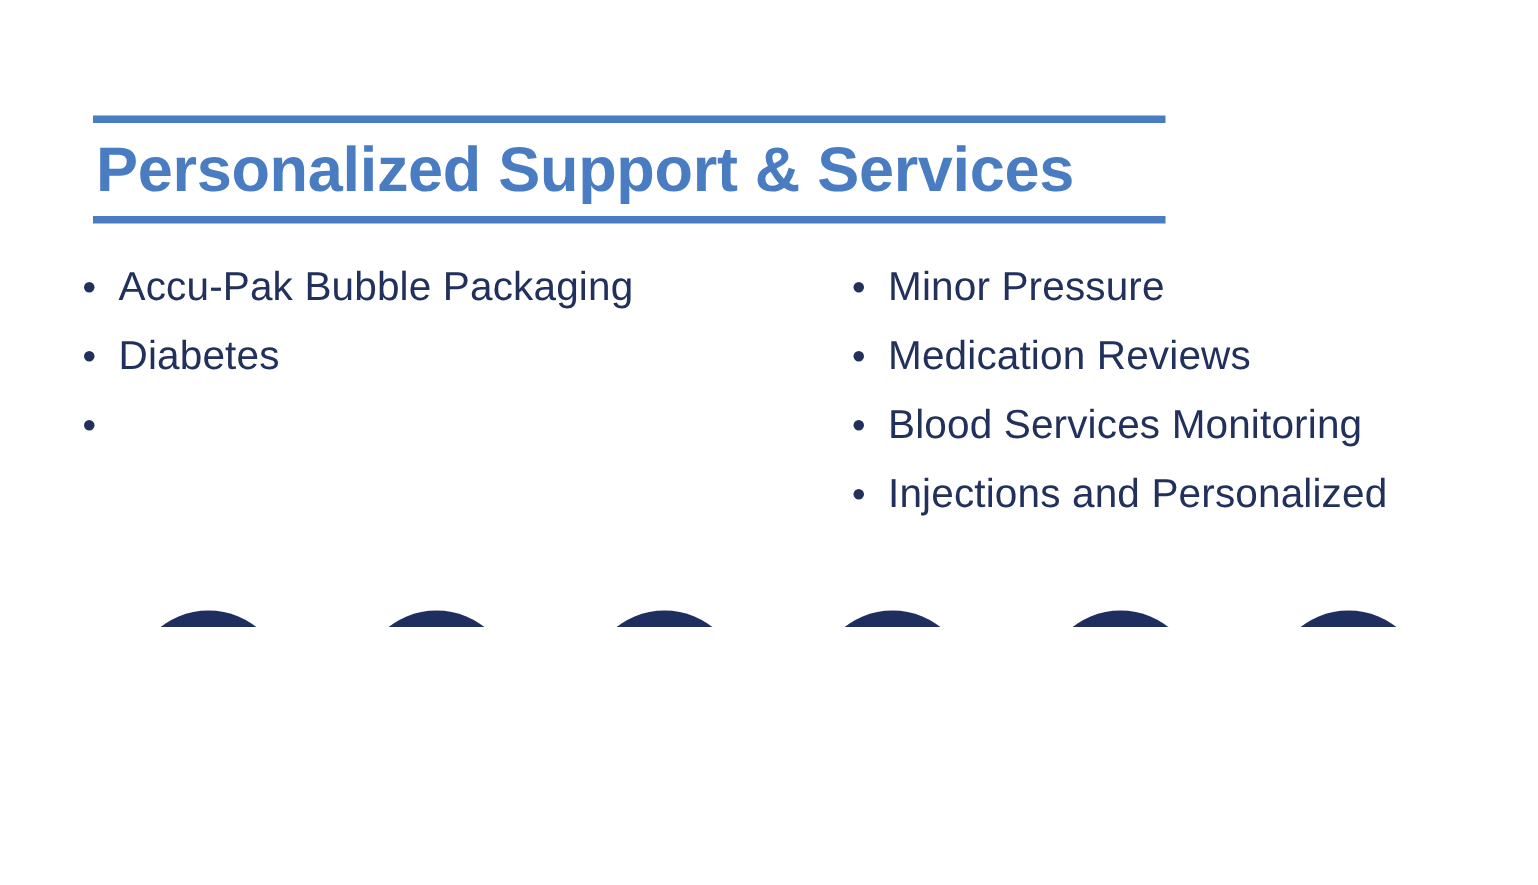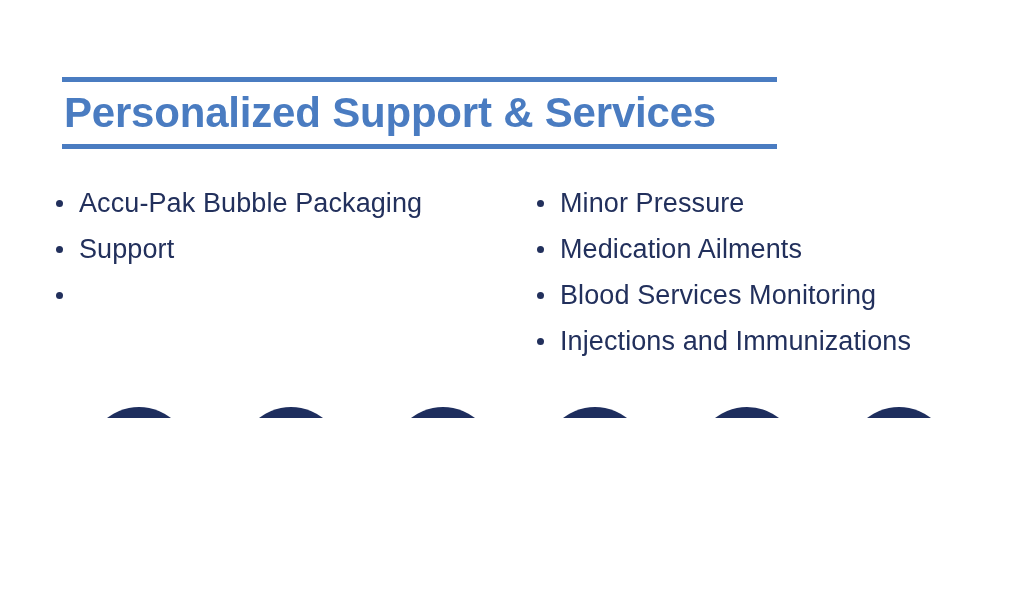--- a/index.html
+++ b/index.html
@@ -37,23 +37,24 @@
     line-height: 62px;
     height: 62px;
     white-space: nowrap;
     padding-left: 2px;
   }
 
   
   #services {
     position: absolute;
     left: 0px;
-    top: 180px;
+    top: 168px;
     width: 1025px;
     display: flex;
+    gap: 32px;
   }
   .service-col {
     box-sizing: border-box;
   }
   #service-col-left  { width: 500px; padding-left: 56px; }
   #service-col-right { width: 500px; padding-left: 537px; margin-left: -500px; }
 
   .service-item {
     display: flex;
     align-items: baseline;
@@ -113,43 +114,43 @@
 
   <div id="services">
 
     <div class="service-col" id="service-col-left">
       <div class="service-item">
         <span class="bullet-dot"></span>
         <span class="service-label">Accu-Pak Bubble Packaging</span>
       </div>
       <div class="service-item">
         <span class="bullet-dot"></span>
-        <span class="service-label">Support</span>
+        <span class="service-label">Diabetes</span>
       </div>
       <div class="service-item">
         <span class="bullet-dot"></span>
       </div>
     </div>
 
     <div class="service-col" id="service-col-right">
       <div class="service-item">
         <span class="bullet-dot"></span>
         <span class="service-label">Minor Pressure</span>
       </div>
       <div class="service-item">
         <span class="bullet-dot"></span>
-        <span class="service-label">Medication Ailments</span>
+        <span class="service-label">Medication Reviews</span>
       </div>
       <div class="service-item">
         <span class="bullet-dot"></span>
         <span class="service-label">Blood Services Monitoring</span>
       </div>
       <div class="service-item">
         <span class="bullet-dot"></span>
-        <span class="service-label">Injections and Immunizations</span>
+        <span class="service-label">Injections and Personalized</span>
       </div>
     </div>
 
   </div>
 
   <div id="icon-row">
 
     <div class="icon-badge">
       <span>
         <svg width="60" height="60" viewBox="0 0 60 60">

